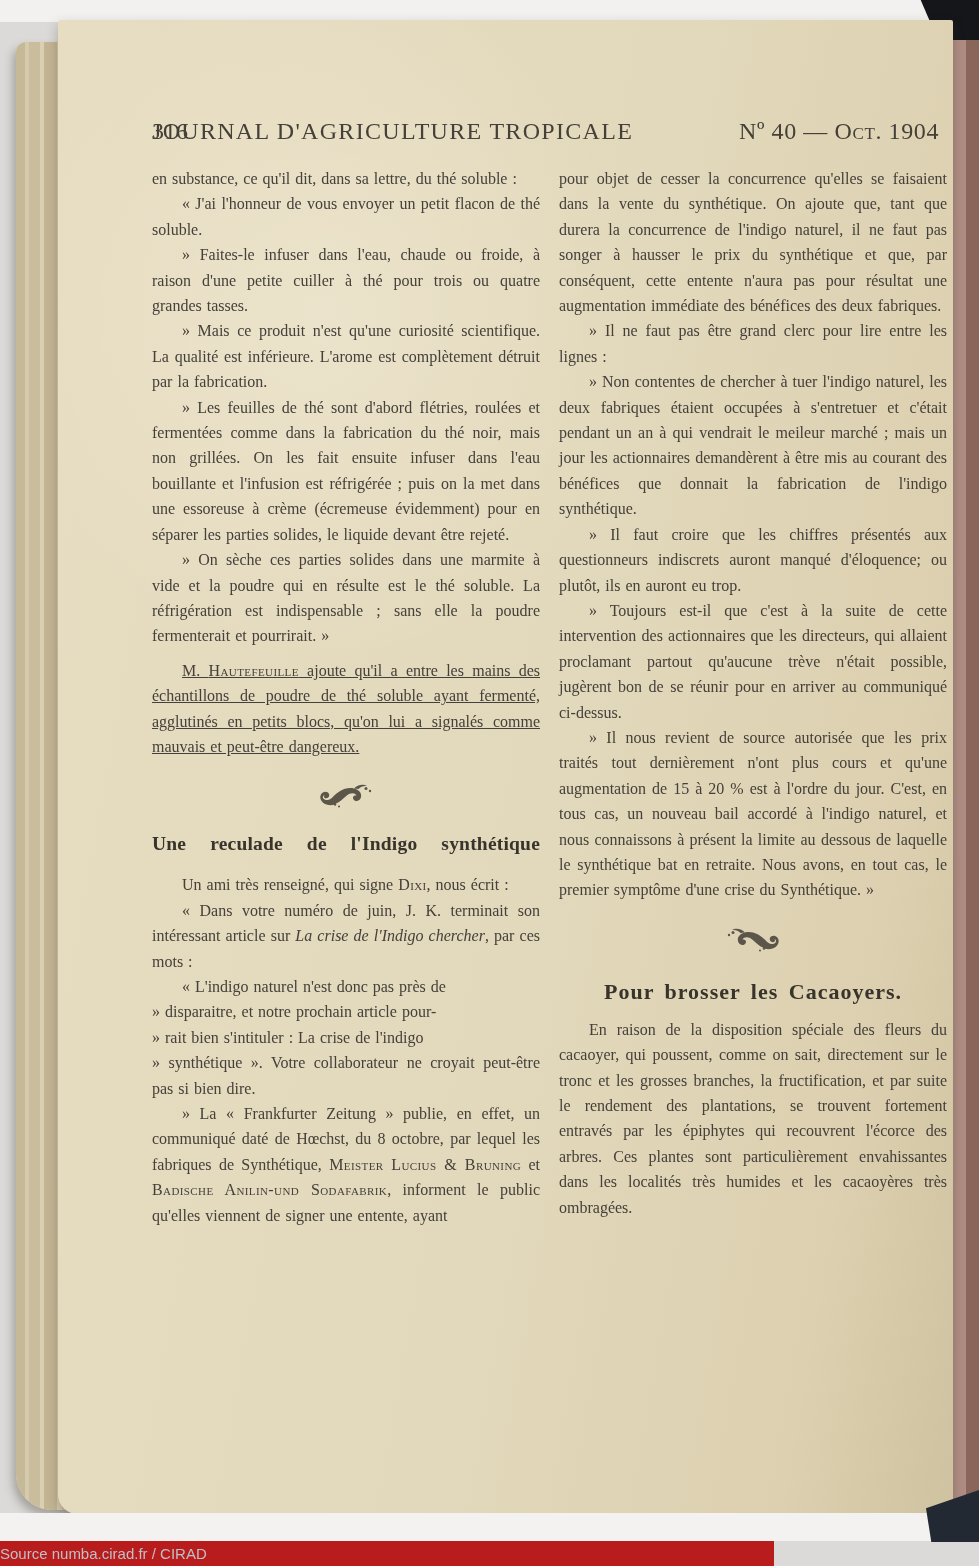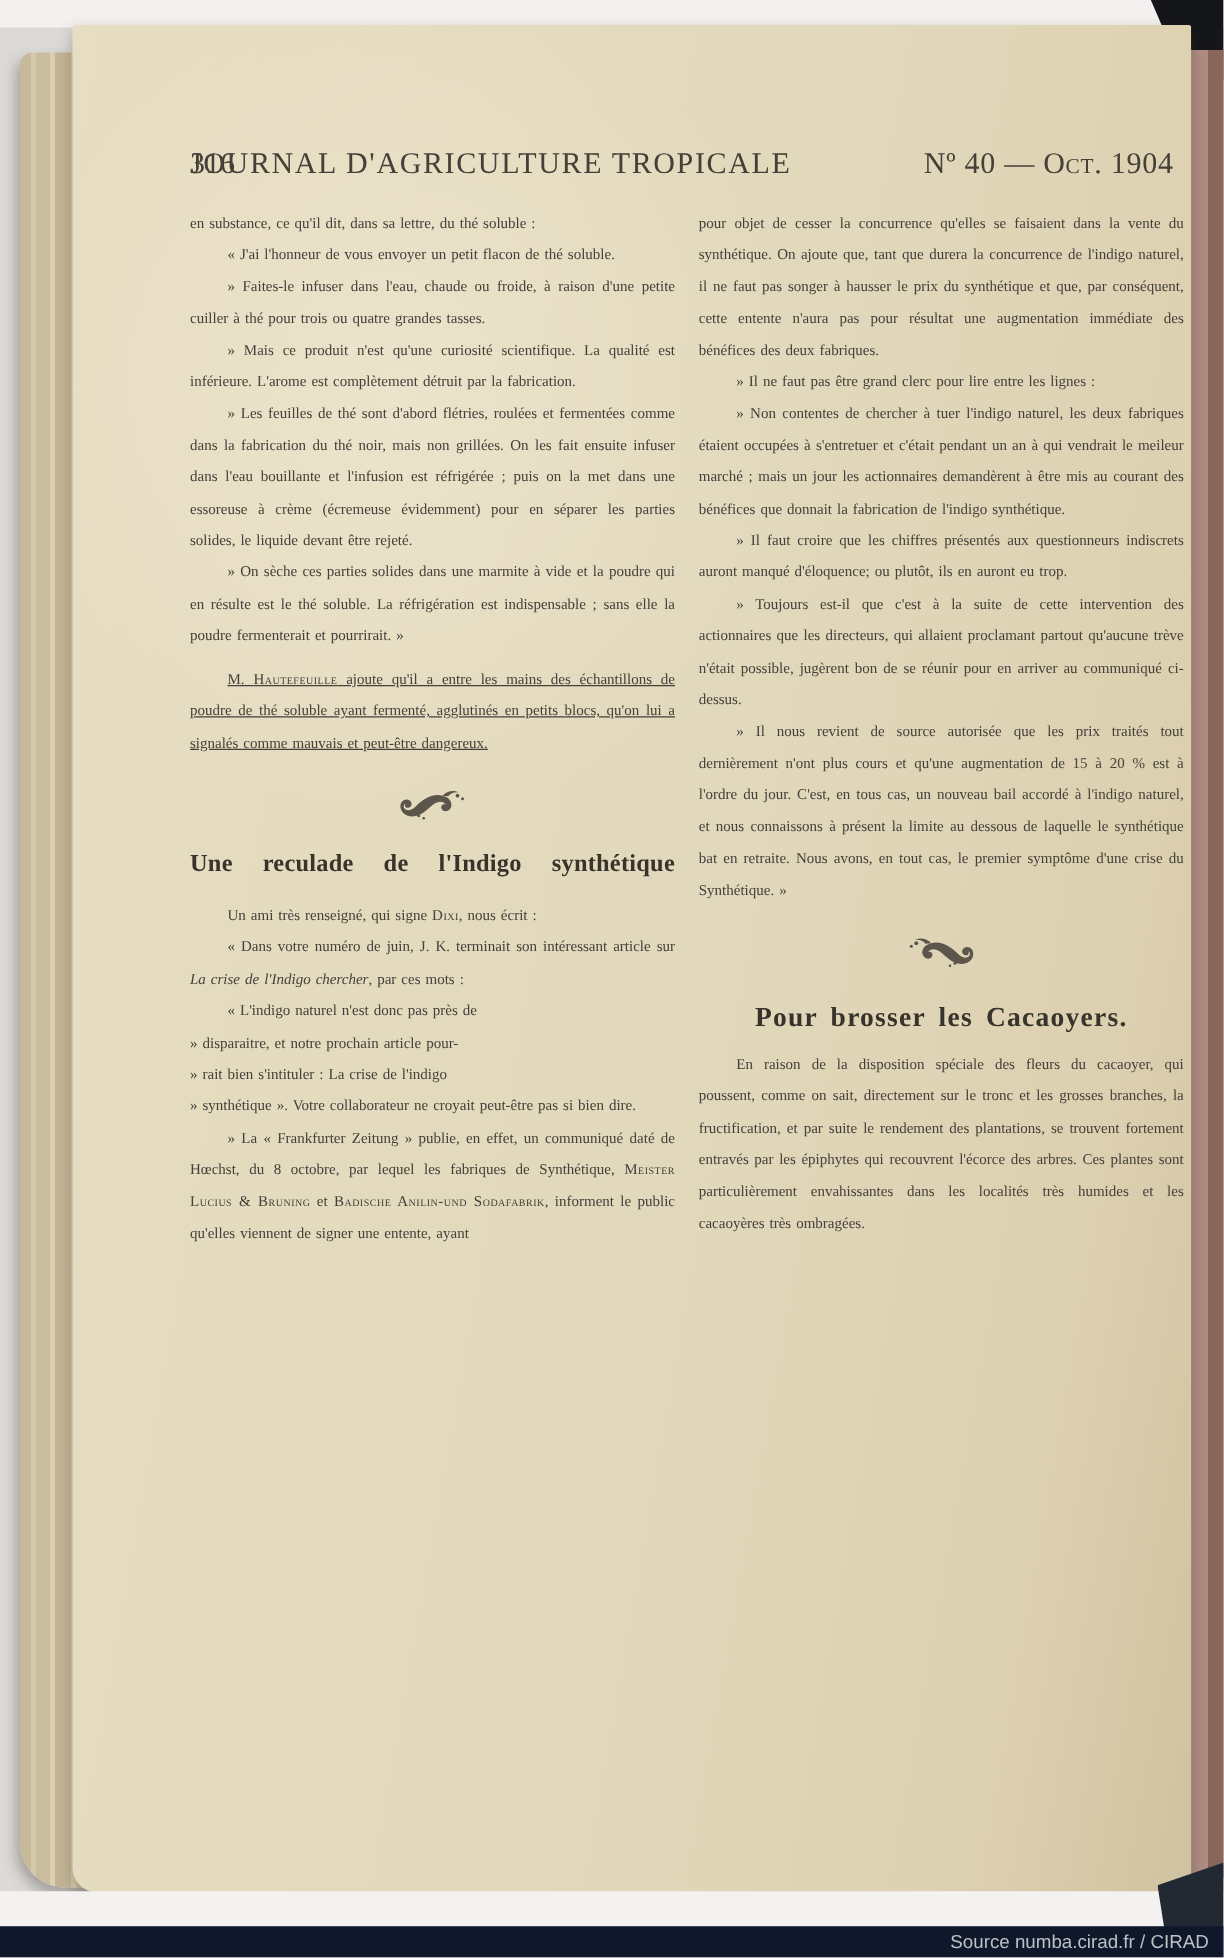--- a/index.html
+++ b/index.html
@@ -25,23 +25,23 @@
   }
   .right-strip{
     position:absolute;left:951px;top:40px;width:28px;height:1462px;
     background:linear-gradient(90deg,#b08d84 0 55%,#8a655a 55% 100%);
   }
   .wedge-bottom-right{
     position:absolute;left:926px;top:1490px;width:53px;height:52px;background:#222933;
     clip-path:polygon(0 35%,100% 0,100% 100%,10% 100%);
   }
   .footer-bar{
-    position:absolute;left:0;top:1541px;width:979px;height:25px;background:#0f172a;
+    position:absolute;left:0;top:1541px;width:774px;height:25px;background:#b91c1c;
     color:#bcc1c6;font-family:"Liberation Sans","DejaVu Sans",sans-serif;
-    font-size:15px;line-height:25px;text-align:right;box-sizing:border-box;padding-right:12px;
+    font-size:15px;line-height:25px;box-sizing:border-box;padding-right:12px;
   }
   
   .page{
     position:absolute;left:58px;top:20px;width:895px;height:1494px;
     background:
       radial-gradient(ellipse 60% 40% at 30% 20%, rgba(255,252,240,.25), rgba(255,252,240,0) 60%),
       linear-gradient(100deg,#e7ddc2 0%,#e2d8bb 55%,#dcd0b0 85%,#cfc2a0 100%);
     border-radius:3px 2px 2px 20px;
     box-shadow:0 5px 12px rgba(50,45,30,.30);
     box-sizing:border-box;
@@ -56,21 +56,21 @@
   .journal-title{
     position:absolute;left:0;right:0;top:0;
     letter-spacing:1.3px;white-space:nowrap;
   }
   .issue-info{position:absolute;right:8px;top:0;font-variant:small-caps;letter-spacing:.6px;white-space:nowrap;}
   .cols{display:flex;gap:19px;}
   .col{width:388px;}
   
   p.para{
     margin:0;text-indent:30px;text-align:justify;
-    font-size:12px;line-height:25.4px;color:#45403a;word-spacing:1px;
+    font-size:16px;line-height:25.4px;color:#45403a;word-spacing:1px;
   }
   p.noindent{text-indent:0;}
   p.space-before{margin-top:9px;text-decoration:underline;}
   .sc{font-variant:small-caps;letter-spacing:.4px;}
   .i{font-style:italic;}
   h2{font-weight:bold;color:#38332b;}
   h2.justify{
     font-size:19.5px;margin:14px 0 17px;letter-spacing:.2px;
     text-align:justify;text-align-last:justify;
   }

